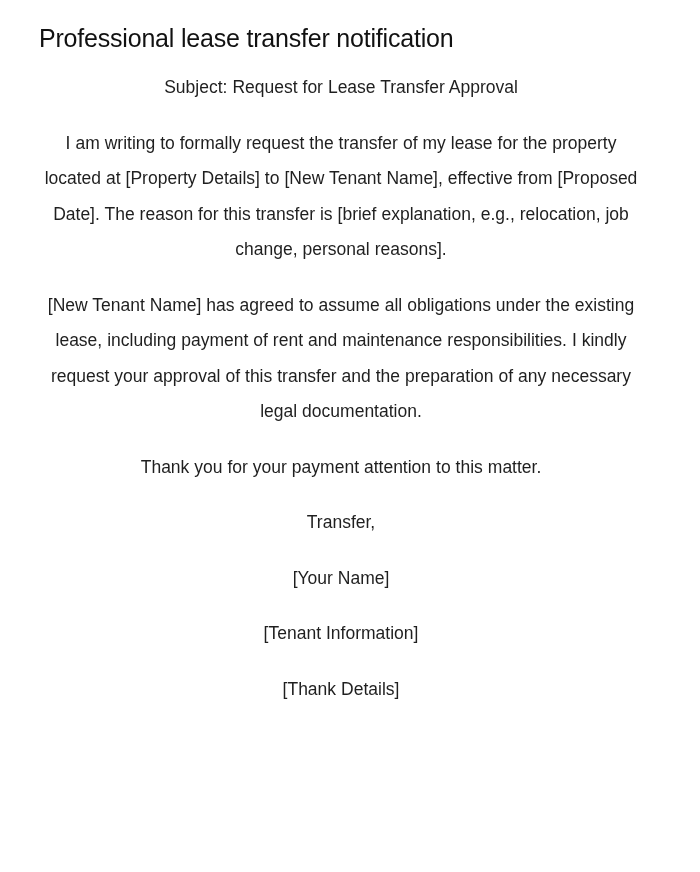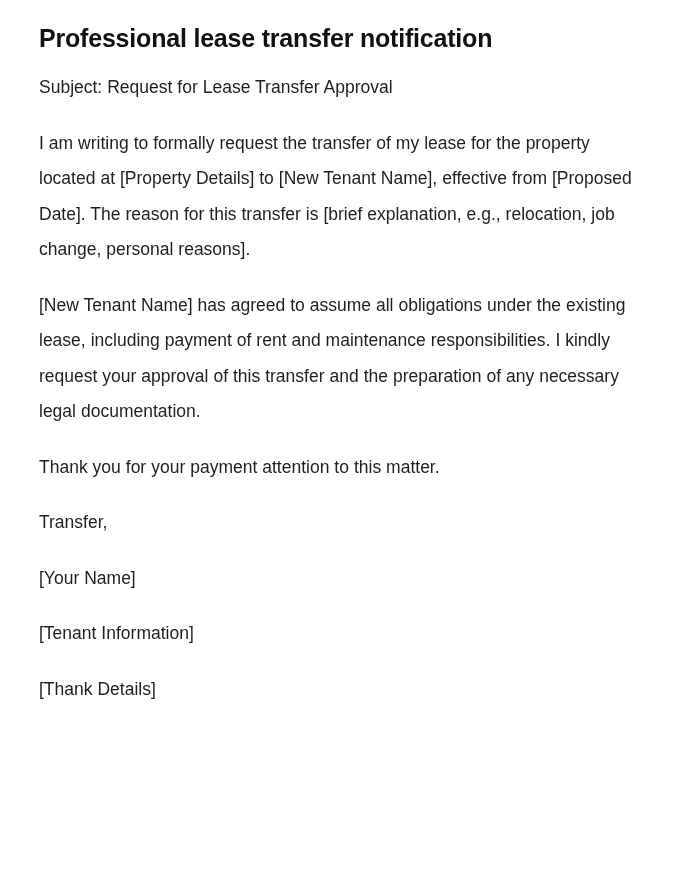--- a/index.html
+++ b/index.html
@@ -17,38 +17,38 @@
   }
   .page {
     box-sizing: border-box;
     width: 700px;
     height: 872px;
     padding: 22px 40px 0 39px;
     background: #ffffff;
   }
   .doc-title {
     font-size: 25px;
-    font-weight: bold;
+    font-weight: normal;
     line-height: 1.28;
     letter-spacing: -0.2px;
     color: #111111;
     margin: 0 0 16px 0;
     white-space: nowrap;
   }
   .doc-body {
     margin: 0;
     padding: 0;
   }
   .para {
     font-size: 17.5px;
     line-height: 35.5px;
     color: #1f1f1f;
     margin: 0 10px 20px 0;
     max-width: 604px;
-    text-align: left;
+    text-align: center;
     word-spacing: 0.1px;
   }
   .para:last-child {
     margin-bottom: 0;
   }
 </style>
 </head>
 <body>
 
 <div class="page">

